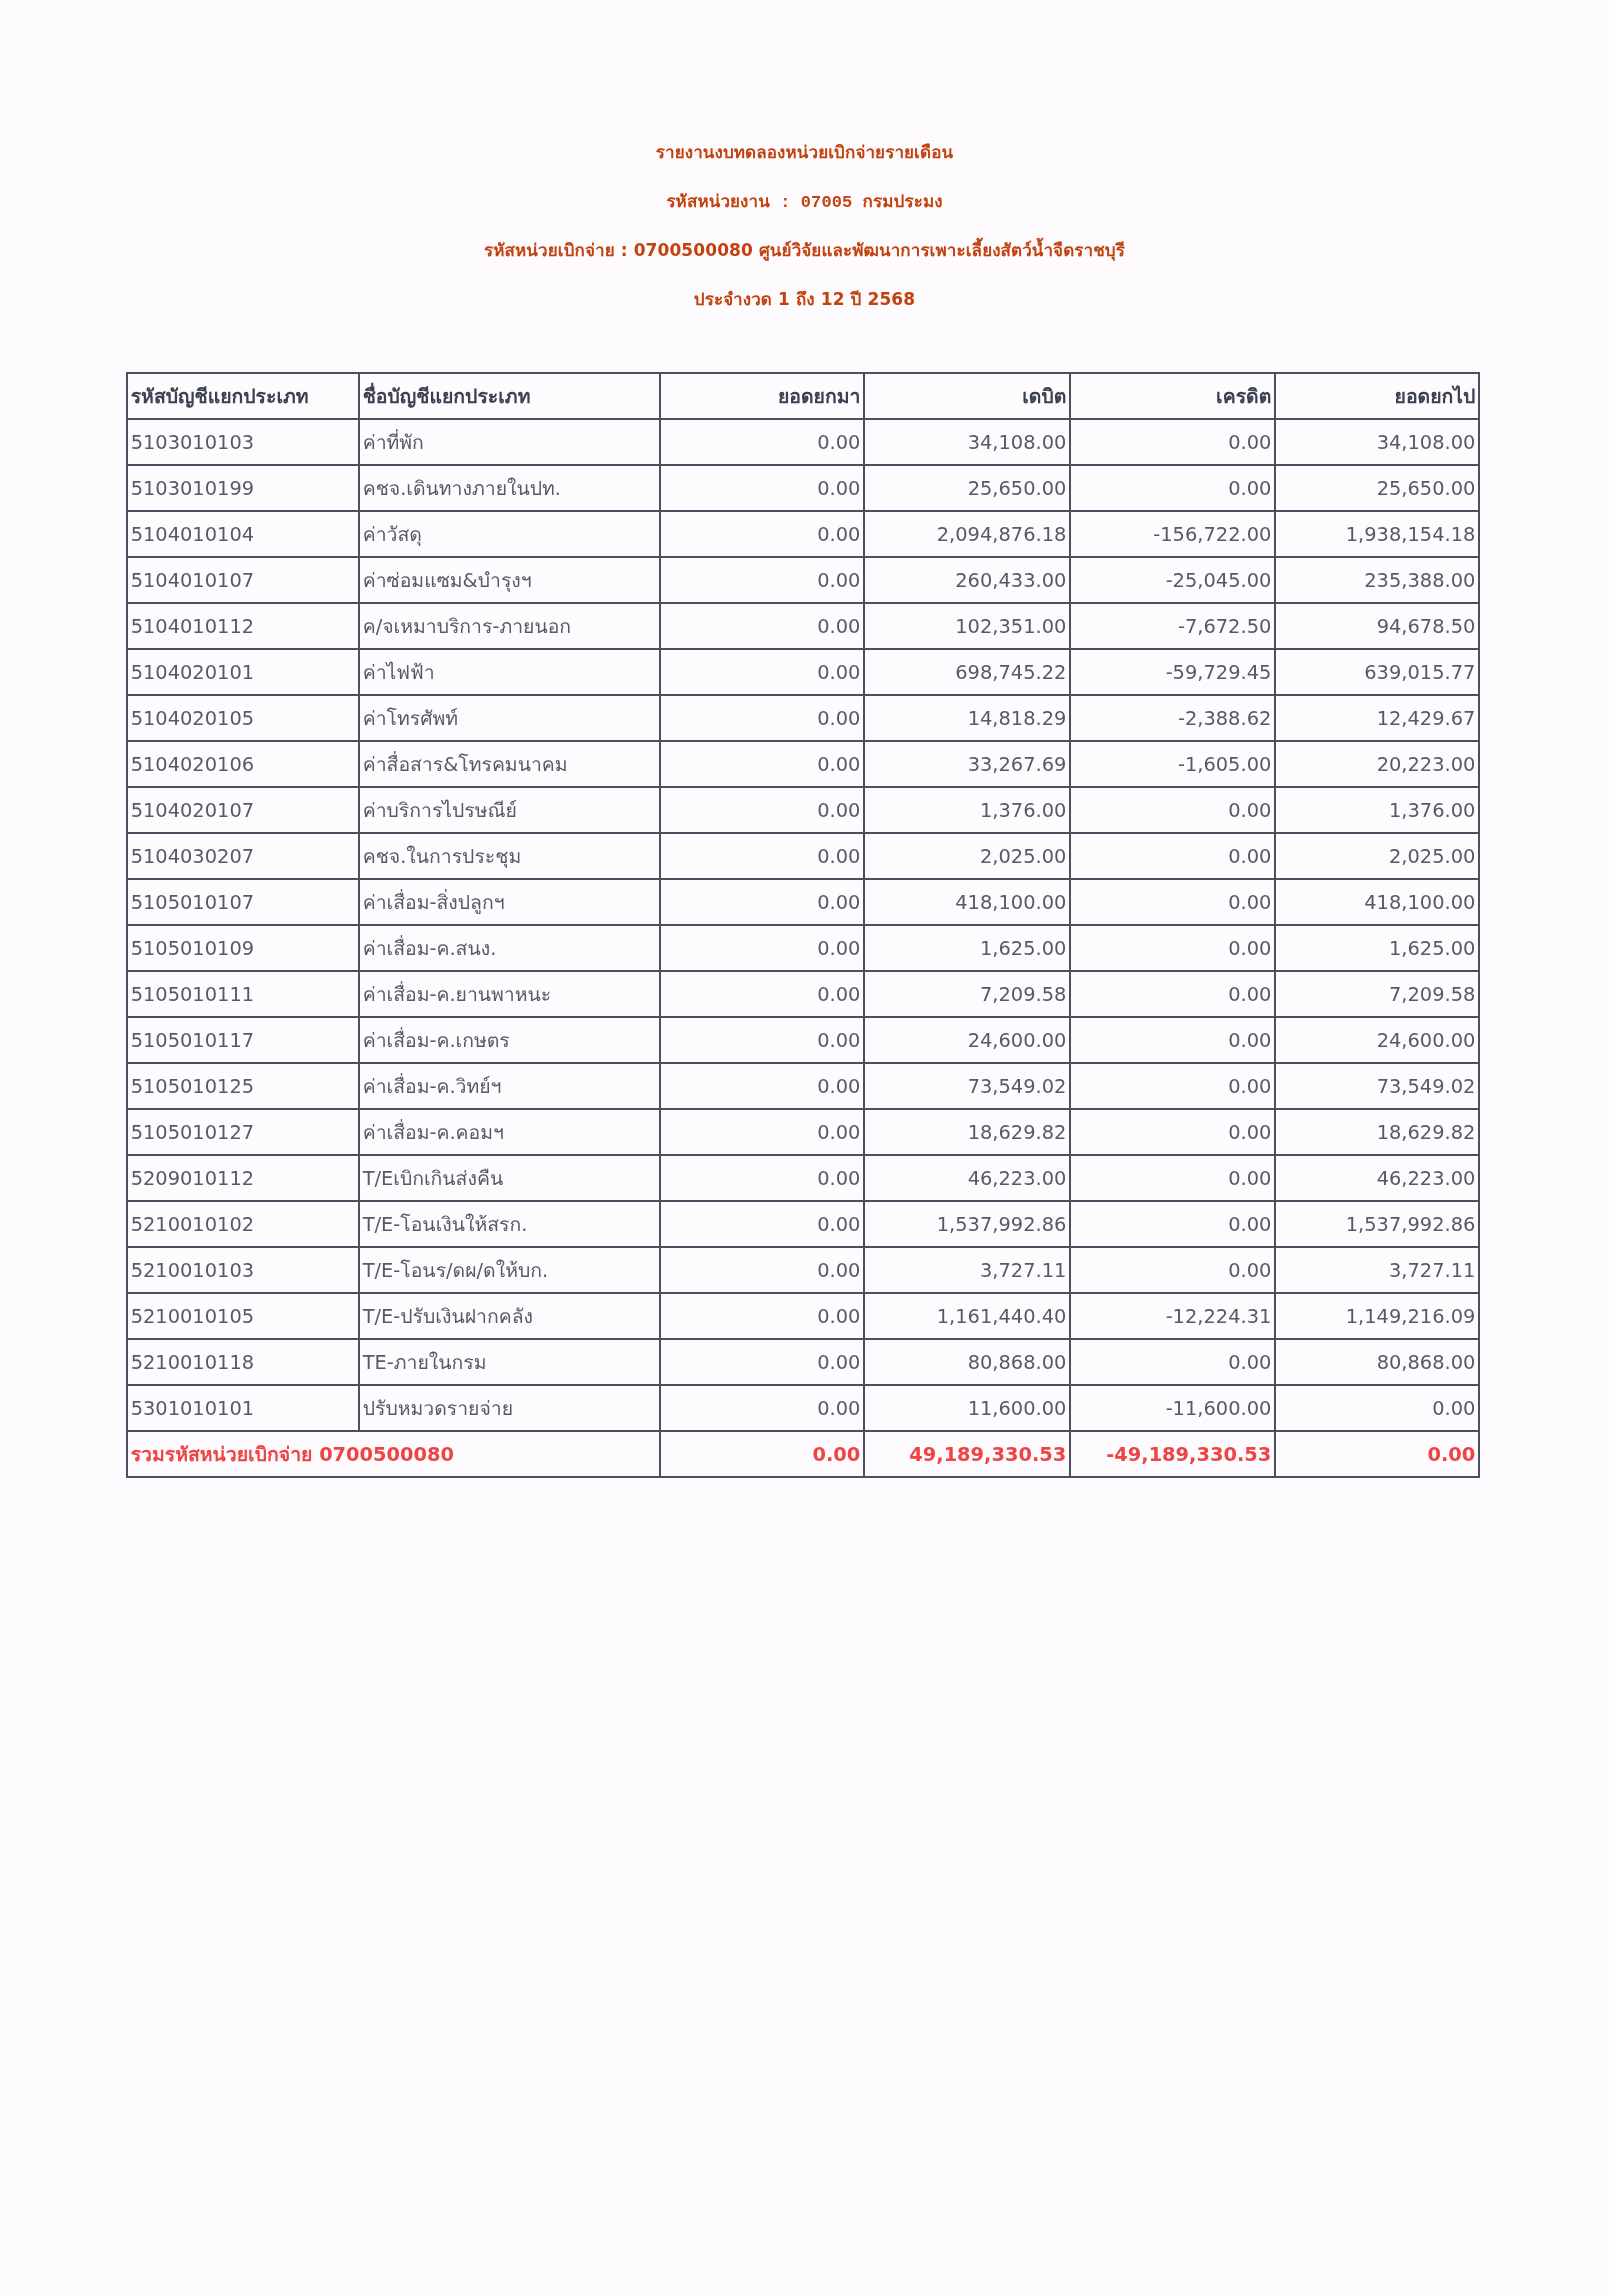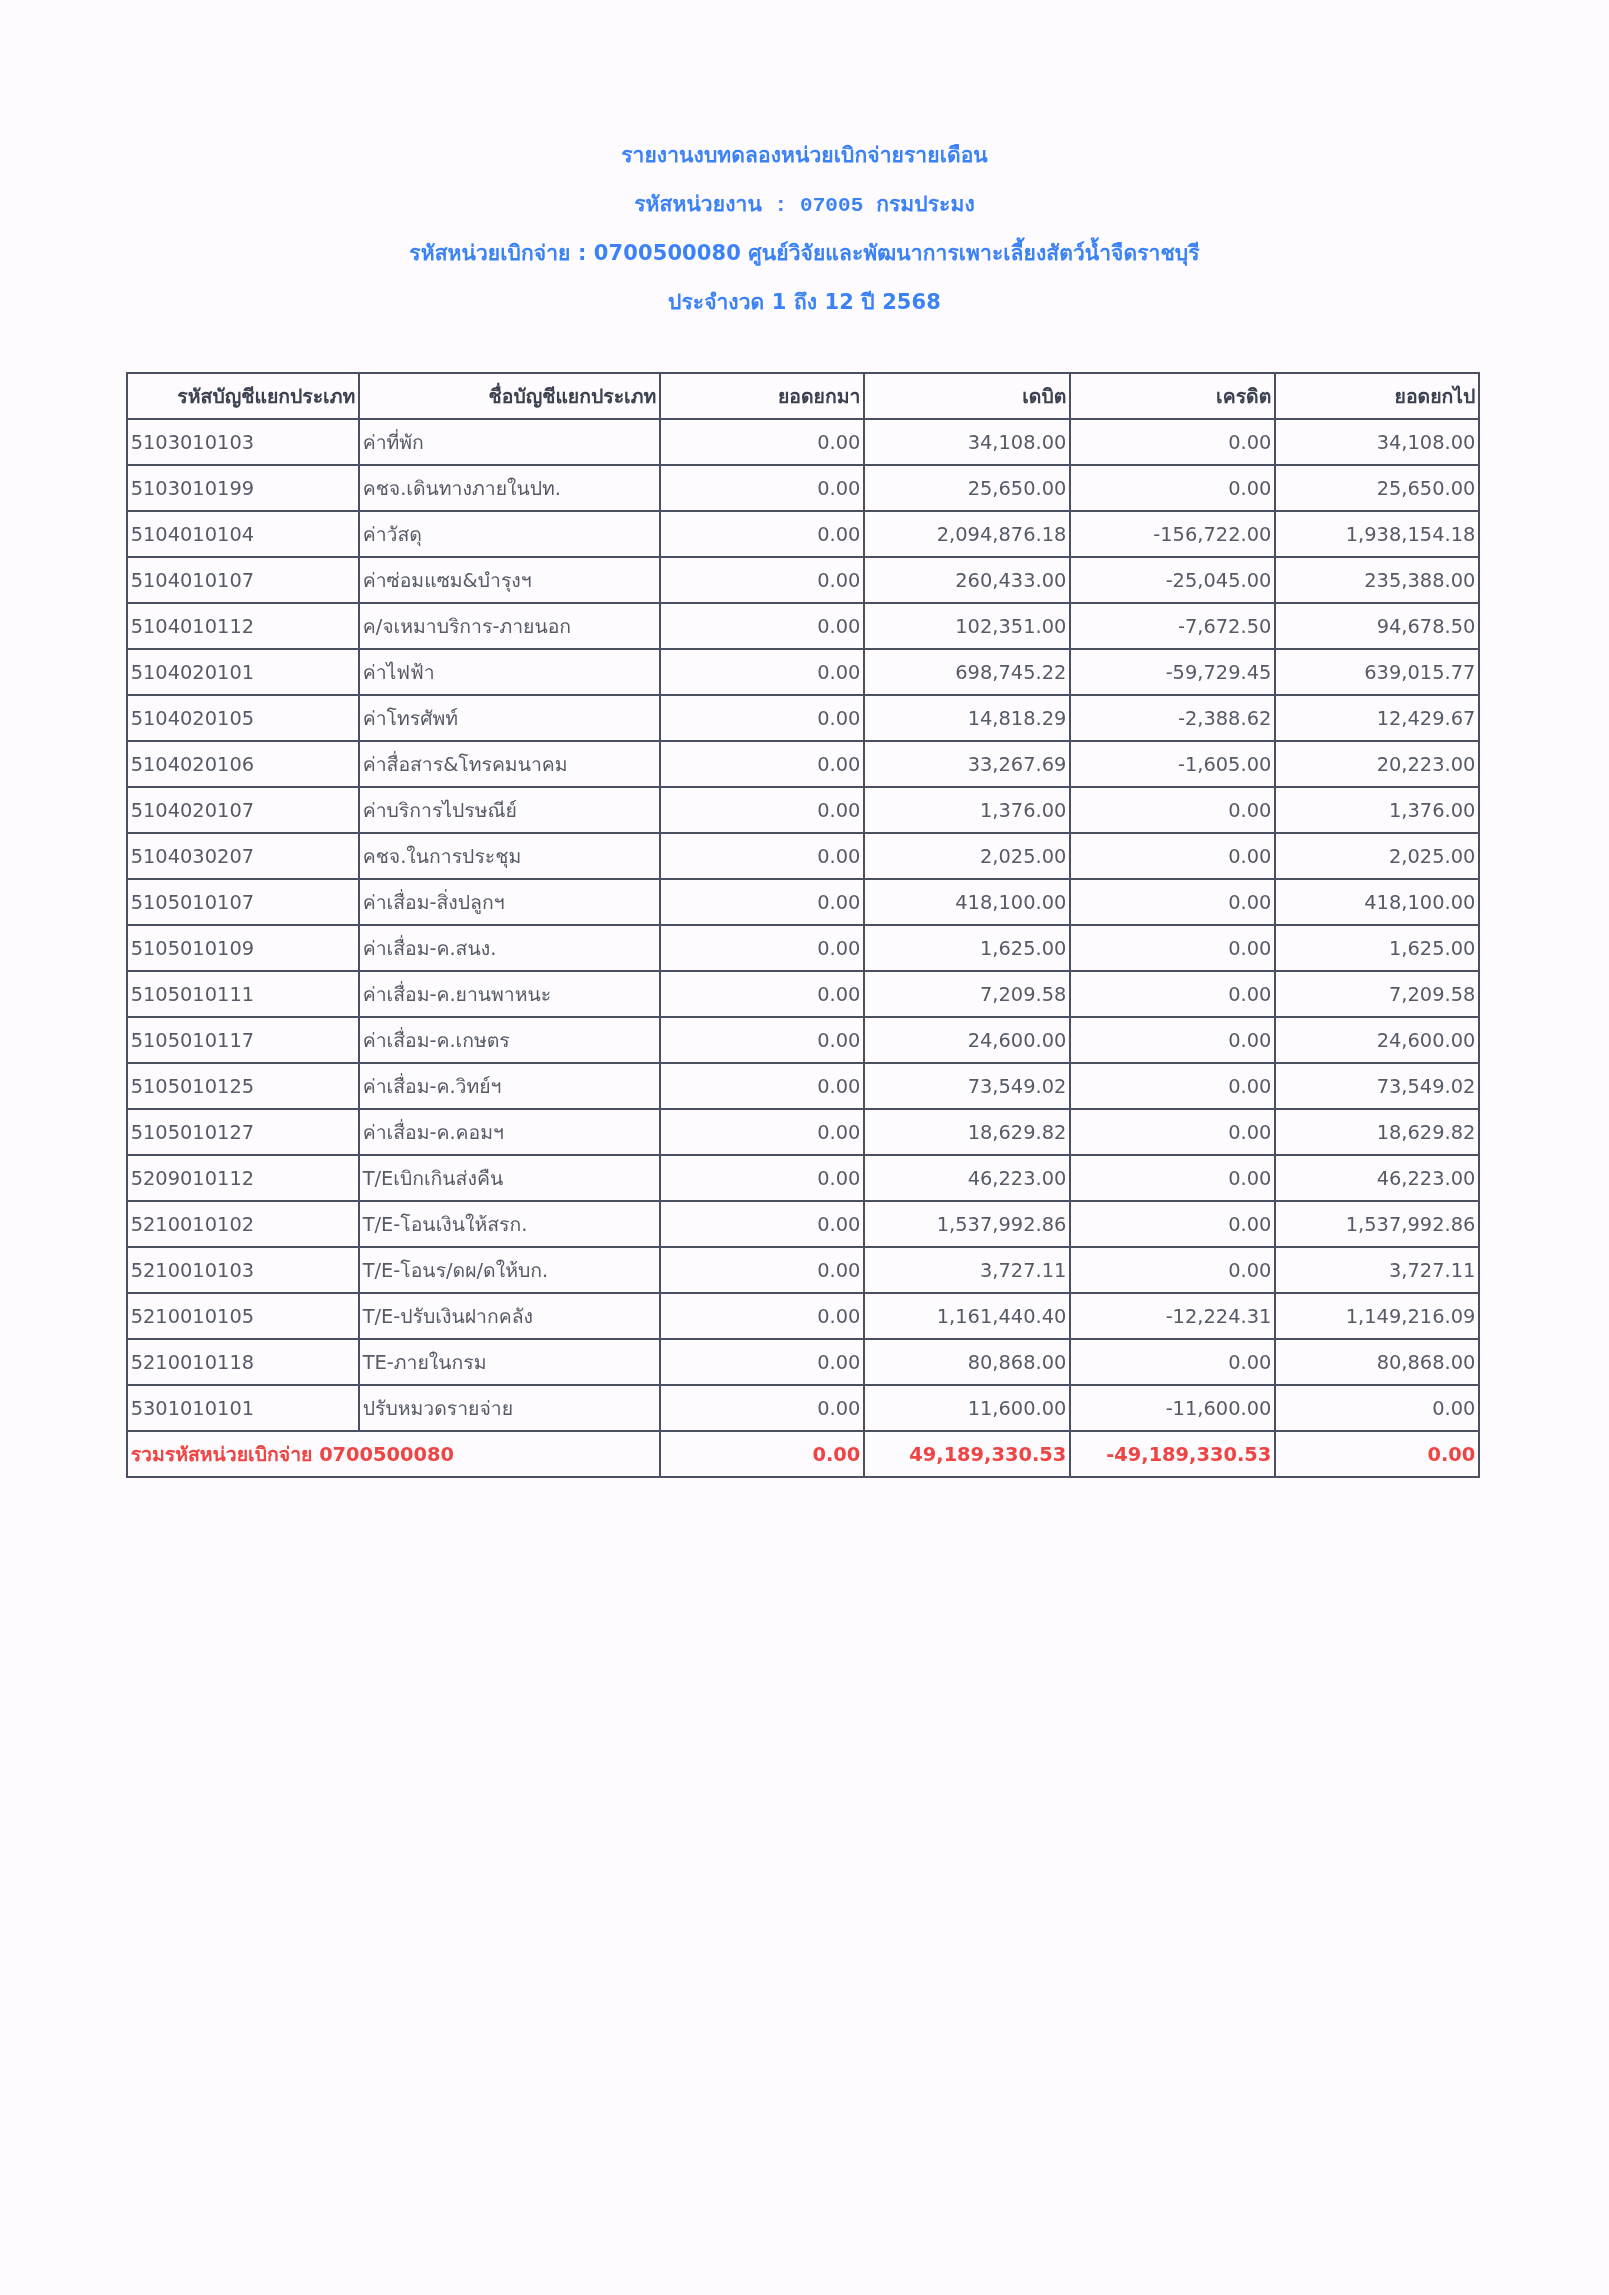--- a/index.html
+++ b/index.html
@@ -10,21 +10,21 @@
     overflow: hidden;
     font-family: "DejaVu Sans", "Liberation Sans", sans-serif;
     color: #4a4f5c;
   }
   .title-block {
     position: absolute; left: 0; top: 0; width: 1609px;
     text-align: center;
   }
   .title-line {
     position: absolute; left: 0; width: 100%;
-    font-size: 21px; font-weight: bold; color: #3b82f6;
+    font-size: 17px; font-weight: bold; color: #c2410c;
     letter-spacing: 0.1px;
   }
   .t1 { top: 138px; }
   .t2 { top: 187px; font-family: Liberation Mono, monospace; }
   .t3 { top: 236px; }
   .t4 { top: 285px; }
 
   table.report {
     position: absolute; left: 126px; top: 372px;
     width: 1353px;
@@ -37,21 +37,21 @@
     padding: 0 2.7px;
     font-size: 19.4px;
     font-weight: normal;
     color: #555a66;
     white-space: nowrap;
     overflow: hidden;
   }
   table.report th {
     font-weight: bold; color: #3b4150; height: 44px;
   }
-  table.report th.c-code, table.report th.c-name { text-align: right; }
+  table.report th.c-code, table.report th.c-name { text-align: left; }
   table.report th.num { text-align: right; }
   td.c-code, td.c-name { text-align: left; }
   td.num { text-align: right; }
   tr.total-row td { font-weight: bold; color: #ef4444; }
   col.w1 { width: 232px; }
   col.w2 { width: 301px; }
   col.w3 { width: 204px; }
   col.w4 { width: 206px; }
   col.w5 { width: 205px; }
   col.w6 { width: 204px; }

